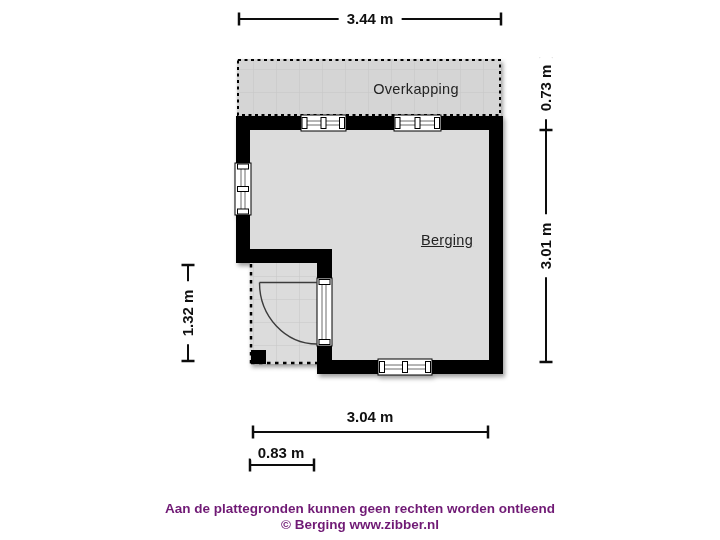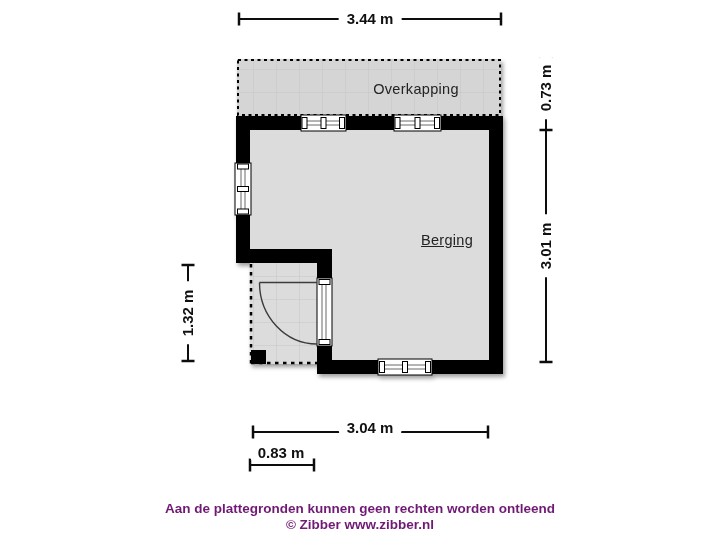--- a/index.html
+++ b/index.html
@@ -145,21 +145,21 @@
         <line class="tick" x1="250" y1="458.5" x2="250" y2="471.5"></line>
         <line class="tick" x1="314" y1="458.5" x2="314" y2="471.5"></line>
       </g>
     </g>
   </svg>
 
   <div class="dim-label" style="left:370px;top:19px;">3.44 m</div>
   <div class="dim-label vert" style="left:546px;top:88px;">0.73 m</div>
   <div class="dim-label vert" style="left:546px;top:246px;">3.01 m</div>
   <div class="dim-label vert" style="left:188px;top:313px;">1.32 m</div>
-  <div class="dim-label" style="left:370px;top:428px;">3.04 m</div>
+  <div class="dim-label" style="left:370px;top:417px;">3.04 m</div>
   <div class="dim-label" style="left:281px;top:453px;">0.83 m</div>
 
   <div class="room-label" style="left:368px;top:89px;">Overkapping</div>
   <div class="room-label" style="left:399px;top:240px;text-decoration:underline;">Berging</div>
 
   <div class="footer-line" style="left:360px;top:508px;">Aan de plattegronden kunnen geen rechten worden ontleend</div>
-  <div class="footer-line" style="left:360px;top:524px;">© Zibber www.zibber.nl</div>
+  <div class="footer-line" style="left:360px;top:524px;">© Berging www.zibber.nl</div>
 </div>
 
 </body></html>

